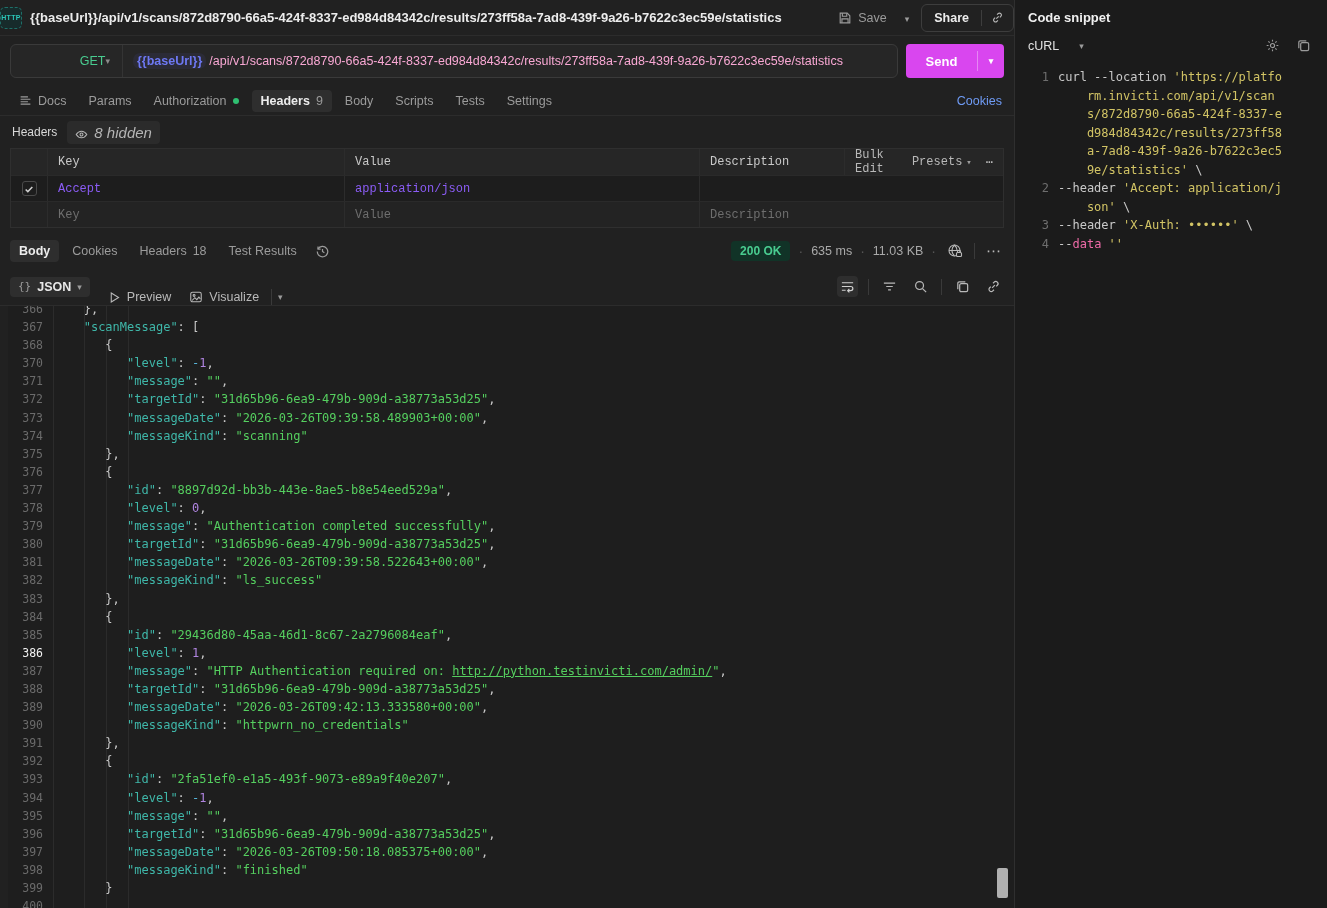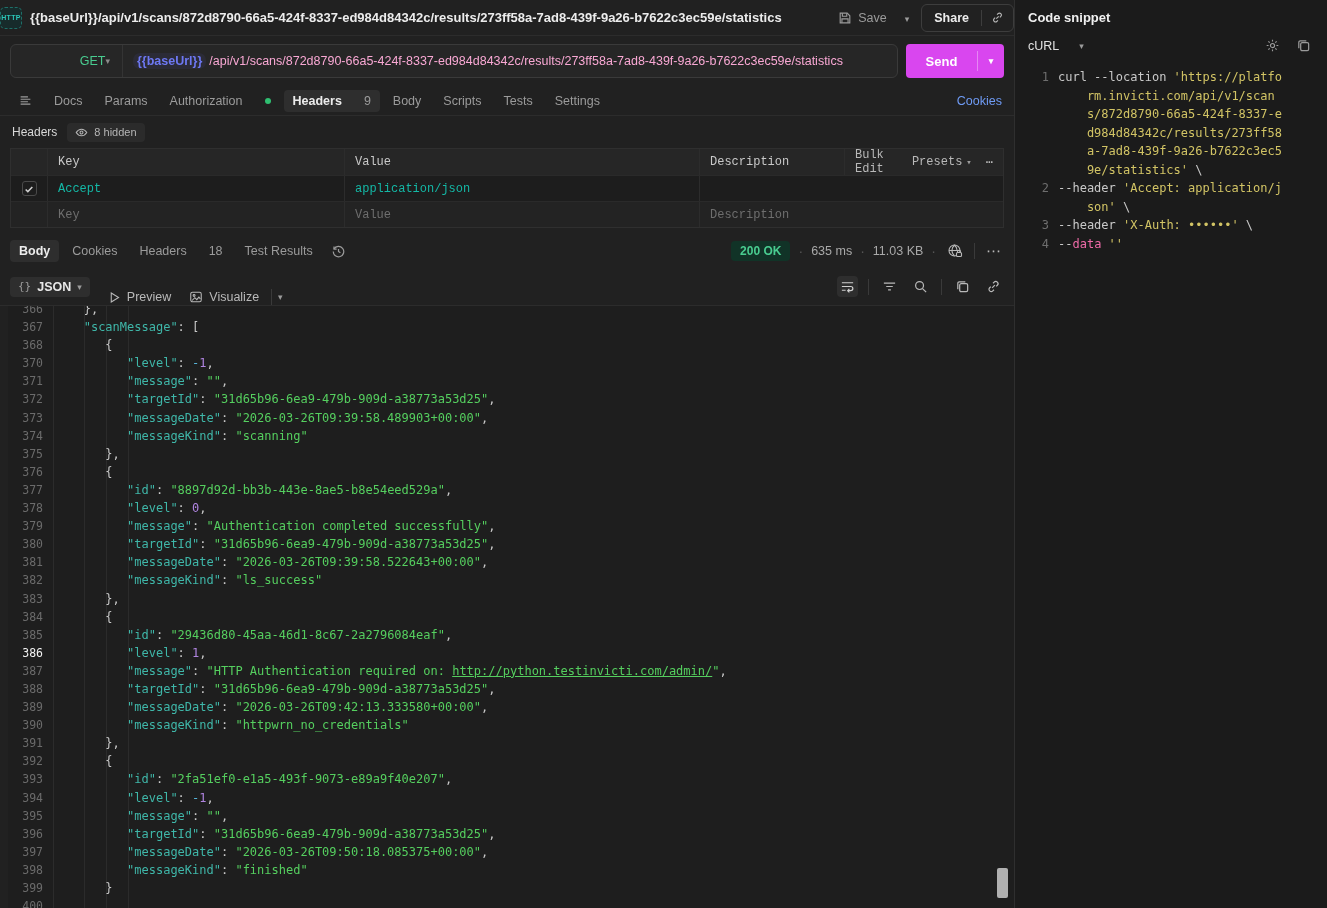--- a/index.html
+++ b/index.html
@@ -38,36 +38,36 @@
   .urlrest{color:#f9a8d4;}
   .send{width:98px;height:34px;background:#d946ef;border-radius:4px;display:flex;align-items:center;
         color:#fff;font-weight:bold;font-size:13px;flex:0 0 98px;}
   .send-label{flex:1;text-align:center;}
   .send-div{width:1px;height:20px;background:rgba(255,255,255,.35);}
   .send-chev{width:26px;display:flex;justify-content:center;color:#fff;}
 
   
   .reqtabs{flex:0 0 30px;display:flex;align-items:center;gap:4px;padding:0 10px;border-bottom:1px solid #2c2c2c;
            color:#9b9b9b;}
-  .tab{display:flex;align-items:center;gap:22px;padding:4px 9px;border-radius:4px;cursor:default;}
+  .tab{display:flex;align-items:center;gap:6px;padding:4px 9px;border-radius:4px;cursor:default;}
   .tab.selected{background:#2e2e2e;color:#ececec;font-weight:bold;}
   .tab .badge{color:#9b9b9b;font-weight:normal;}
   .auth-dot{width:6px;height:6px;border-radius:50%;background:#2fbf71;display:inline-block;}
   .cookies-link{margin-left:auto;color:#6f9bf5;padding:4px 2px;}
 
   
   .hdrlabel{flex:0 0 32px;display:flex;align-items:center;gap:10px;padding:0 12px;color:#d8d8d8;font-size:12px;}
-  .hidden-pill{display:flex;align-items:flex-start;gap:6px;background:#2b2b2b;border-radius:4px;
-               padding:3px 8px;color:#b5b5b5;font-size:11px;}
+  .hidden-pill{display:flex;align-items:flex-end;gap:6px;background:#2b2b2b;border-radius:4px;
+               padding:3px 8px;color:#b5b5b5;font-size:15px;font-style:italic;}
   .hdrtable{flex:0 0 80px;margin:0 10px;border:1px solid #2f2f2f;font-size:12px;font-family:Liberation Mono, monospace;}
   .trow{display:grid;grid-template-columns:36px 297px 355px 145px 1fr;height:26px;}
   .trow > div{display:flex;align-items:center;padding-left:10px;border-left:1px solid #2c2c2c;overflow:hidden;}
   .trow > div:first-child{border-left:none;justify-content:center;padding-left:0;}
   .trow.head{background:#262626;color:#c9c9c9;}
-  .trow.r1{background:#1d1d1d;border-top:1px solid #2a2a2a;color:#14b8a6;}
+  .trow.r1{background:#1d1d1d;border-top:1px solid #2a2a2a;color:#8b5cf6;}
   .trow.r2{background:#232323;border-top:1px solid #2a2a2a;color:#6e6e6e;}
   .tactions{justify-content:flex-end;gap:14px;padding-right:10px;color:#b9b9b9;}
   .tactions .item{display:flex;align-items:center;gap:4px;}
   .checkwrap{width:15px;height:15px;border:1px solid #4a4a4a;border-radius:3px;background:#1d1d1d;
              display:flex;align-items:center;justify-content:center;}
 
   
   .resp-head{flex:0 0 40px;display:flex;align-items:center;gap:4px;padding:6px 10px 0;color:#9b9b9b;}
   .resp-meta{margin-left:auto;display:flex;align-items:center;gap:8px;color:#a9a9a9;}
   .status-pill{background:#113327;color:#49cc90;font-weight:bold;padding:3px 9px;border-radius:4px;font-size:12px;}

